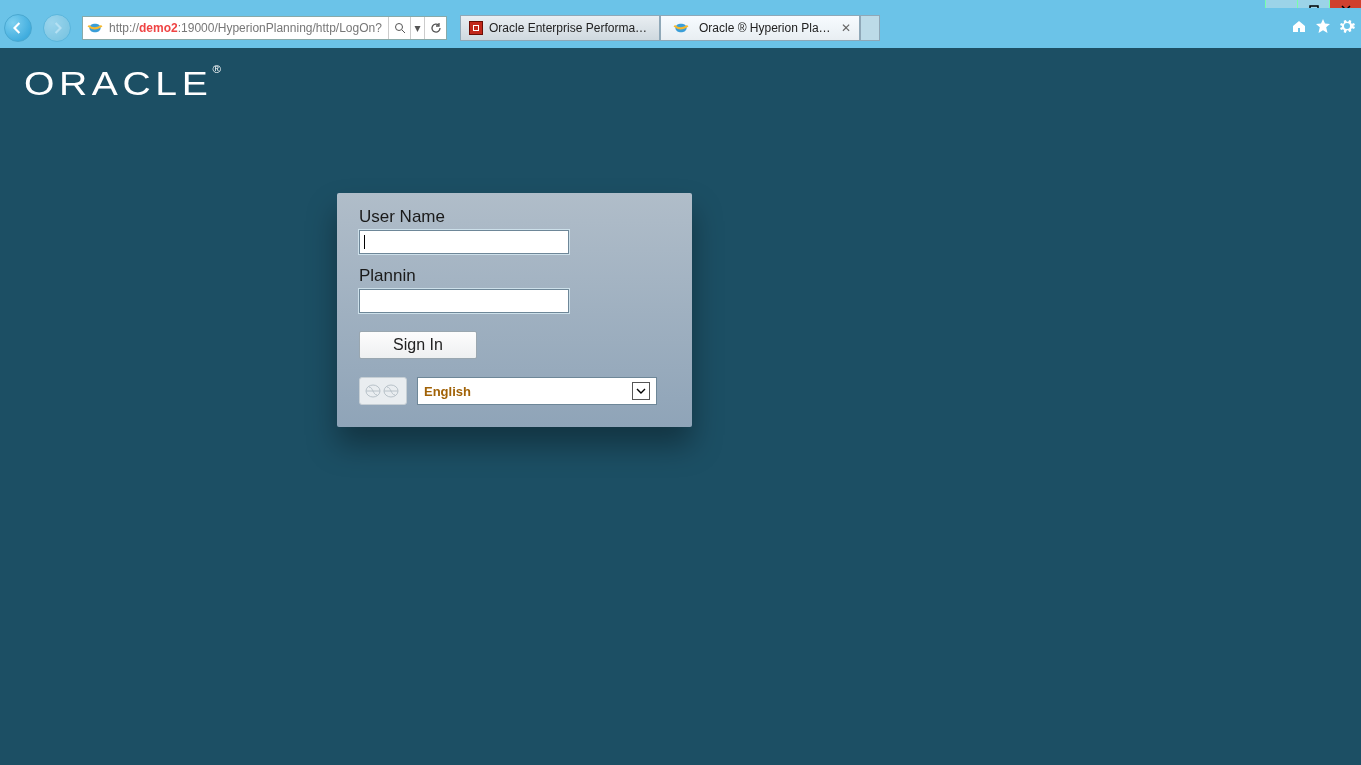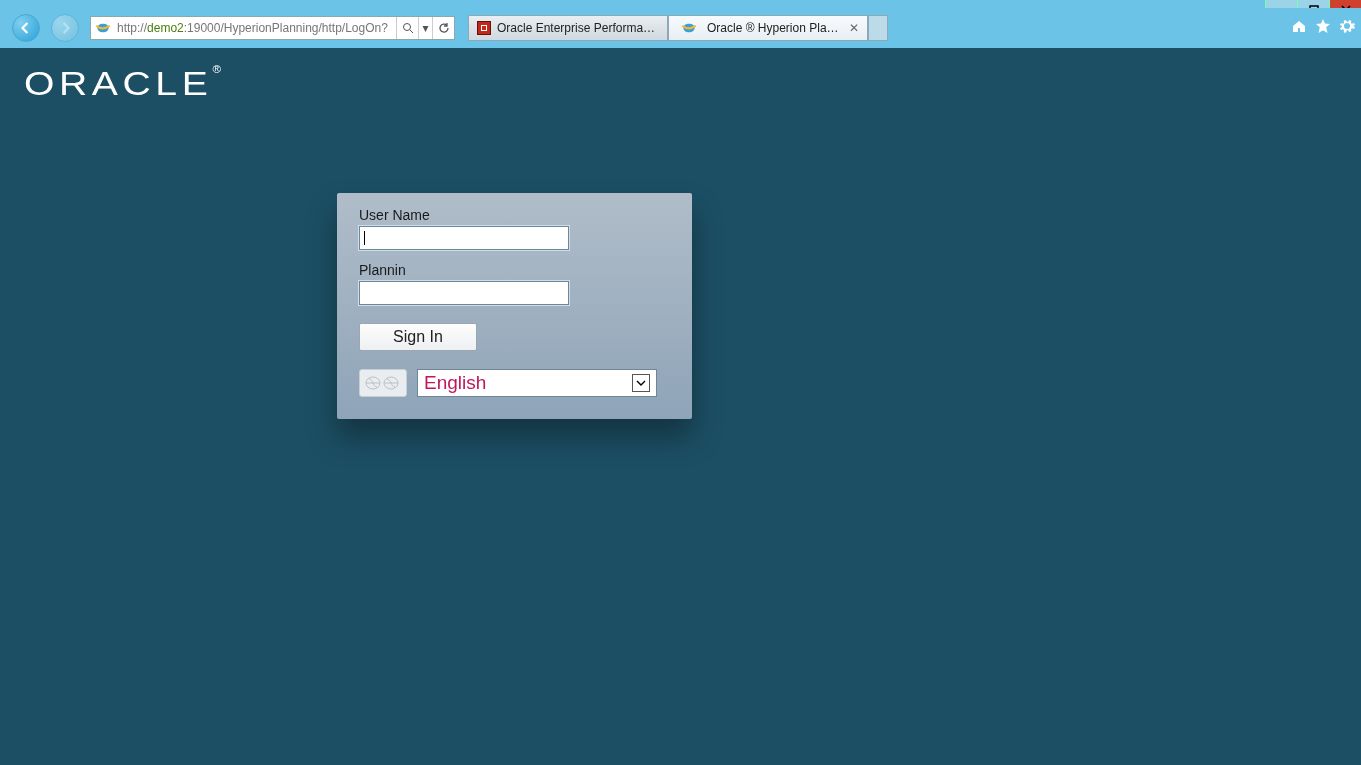--- a/index.html
+++ b/index.html
@@ -35,21 +35,21 @@
   .win-btn.maximize { background: #9bd3e8; }
   .win-btn.close { background: #d0402e; color: #000; }
   .win-btn svg { width: 10px; height: 10px; }
 
   
   .ie-bar {
     background: #6bc3e8;
     height: 40px;
     display: flex;
     align-items: center;
-    padding: 0 12px;
+    padding: 0 4px;
     gap: 11px;
     position: relative;
   }
   .nav-btn {
     width: 28px; height: 28px;
     border-radius: 50%;
     background: radial-gradient(circle at 30% 30%, #7ed0f0, #2aa0d8);
     border: 1px solid #4aa8d0;
     display: flex; align-items: center; justify-content: center;
     cursor: pointer;
@@ -143,21 +143,21 @@
     position: absolute;
     left: 337px; top: 145px;
     width: 355px;
     padding: 14px 22px 22px 22px;
     background: linear-gradient(180deg, #b0bdc9 0%, #8fa4b8 100%);
     border-radius: 2px;
     box-shadow: 0 18px 30px rgba(0,0,0,0.35);
   }
   .field-label {
     color: #1a1a1a;
-    font-size: 14px;
+    font-size: 17px;
     margin-bottom: 3px;
   }
   .text-input {
     width: 210px; height: 24px;
     border: 1px solid #6e8798;
     background: #fff;
     padding: 2px 4px;
     font-size: 13px;
     outline: 1px solid #cde0ea;
   }
@@ -186,21 +186,21 @@
   }
   .lang-select {
     position: relative;
     width: 240px; height: 28px;
     background: #fff;
     border: 1px solid #6e8798;
     display: flex; align-items: center;
     padding: 0 6px;
     cursor: pointer;
   }
-  .lang-select .val { flex:1; font-size: 19px; color:#be185d;}
+  .lang-select .val { flex:1; font-size: 13px; color:#a16207;font-weight:bold;}
   .lang-select .dd {
     width: 18px; height: 18px;
     border: 1px solid #555;
     display:flex;align-items:center;justify-content:center;
   }
   .cursor-caret {
     display:inline-block; width:1px; height:14px; background:#000; vertical-align:middle;
   }
 </style>
 </head>
@@ -239,21 +239,21 @@
 
   <div class="address-wrap">
     <span class="ie-favicon">
       <svg viewBox="0 0 16 16">
           <path d="M3 8 C3 3 13 3 13 8 C13 13 3 13 3 8 Z" fill="#3a9ed8"></path>
           <path d="M2 6 C8 11 14 6 14 6" stroke="#f5b82e" stroke-width="2" fill="none"></path>
         </svg>
     </span>
     <div class="address-input" style="display:flex;align-items:center;white-space:nowrap;overflow:hidden;">
       <span style="color:#777">http://</span>
-      <span style="color:#4d7c0f;font-weight:400">demo2</span>
+      <span style="color:#ef4444;font-weight:700">demo2</span>
       <span style="color:#777">:19000/HyperionPlanning/http/LogOn?</span>
     </div>
     <div class="addr-btn">
       <svg width="12" height="12" viewBox="0 0 12 12">
           <circle cx="5" cy="5" r="3.5" fill="none" stroke="#555"></circle>
           <line x1="8" y1="8" x2="11" y2="11" stroke="#555"></line>
         </svg>
     </div>
     <div class="addr-btn" style="width:14px">▾</div>
     <div class="addr-btn">

